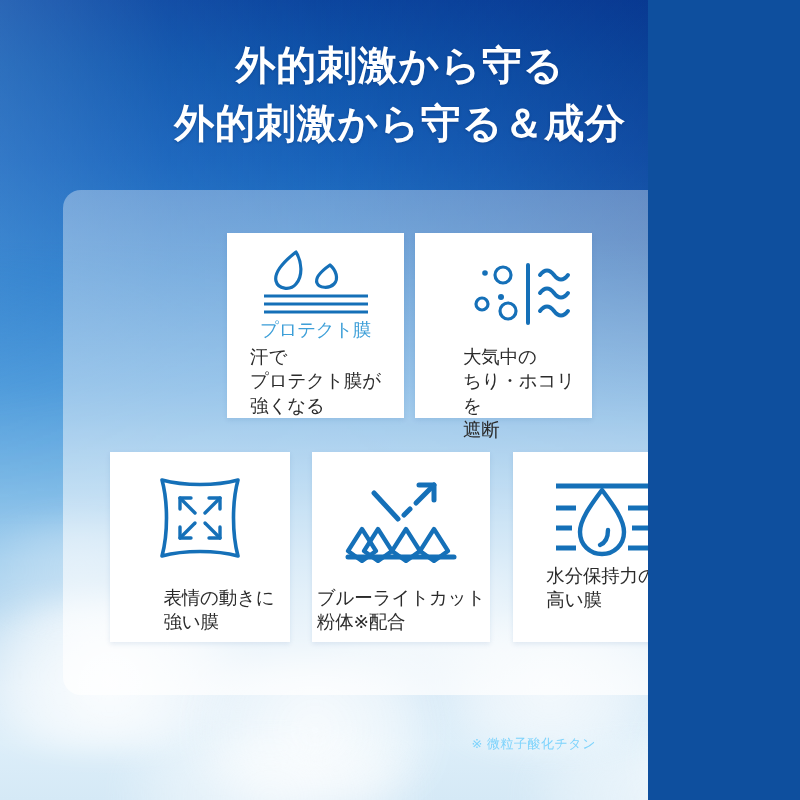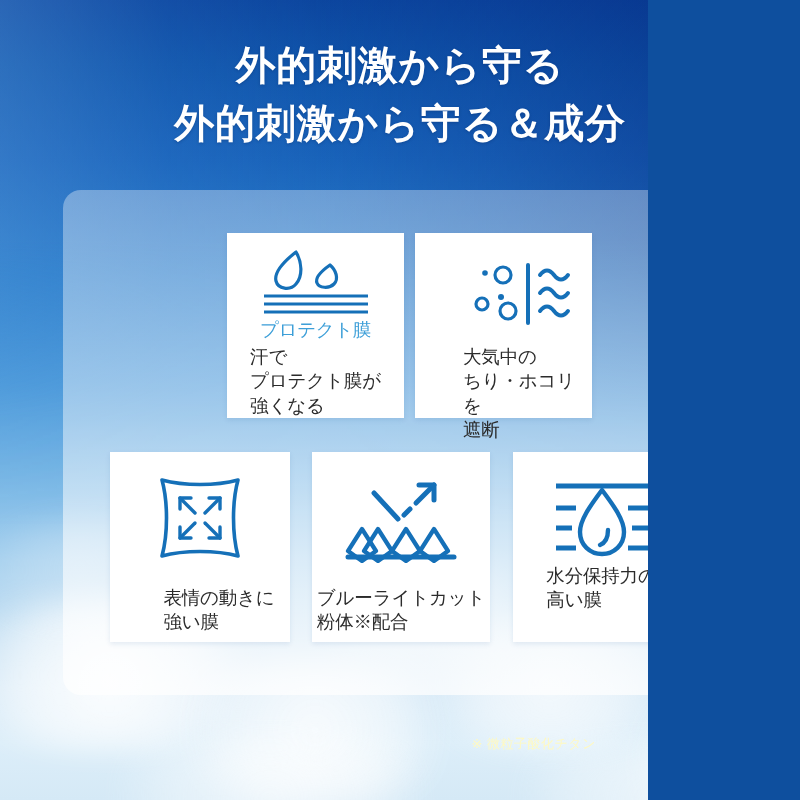--- a/index.html
+++ b/index.html
@@ -136,21 +136,21 @@
     line-height: 1.2;
     text-align: center;
     letter-spacing: -0.02em;
   }
 
   
   .card.c-protect  { left: 211px; top: 233px; width: 177px; height: 185px; margin-left: 16px; }
   .card.c-dust     { left: 415px; top: 233px; width: 177px; height: 185px; padding-left: 48px; }
   
   .card.c-flex     { left: 110px; top: 452px; width: 180px; height: 190px; }
-  .card.c-bluelight{ left: 312px; top: 452px; width: 178px; height: 190px; font-family: Liberation Serif, serif; }
+  .card.c-bluelight{ left: 312px; top: 452px; width: 178px; height: 190px; }
   .card.c-moisture { left: 513px; top: 452px; width: 177px; height: 190px; }
 
   .card.c-protect  .icon-wrap { margin-top: 13px; height: 72px; }
   .card.c-protect  .sub-label { margin-top: 2px; }
   .card.c-protect  .caption   { margin-top: 4px; }
 
   .card.c-dust     .icon-wrap { margin-top: 26px; height: 72px; }
   .card.c-dust     .caption   { margin-top: 16px; }
 
   .card.c-flex     .icon-wrap { margin-top: 20px; height: 92px; }
@@ -160,21 +160,21 @@
   .card.c-bluelight .caption   { margin-top: 22px; }
 
   .card.c-moisture .icon-wrap { margin-top: 24px; height: 88px; }
   .card.c-moisture .caption   { }
 
   
   .footnote {
     position: absolute;
     right: 52px;
     top: 735px;
-    color: #fef9c3;
+    color: #7dd3fc;
     font-size: 13px;
     letter-spacing: 0.04em;
     white-space: nowrap;
   }
 </style>
 </head>
 <body>
 
 <div class="stage">
 

